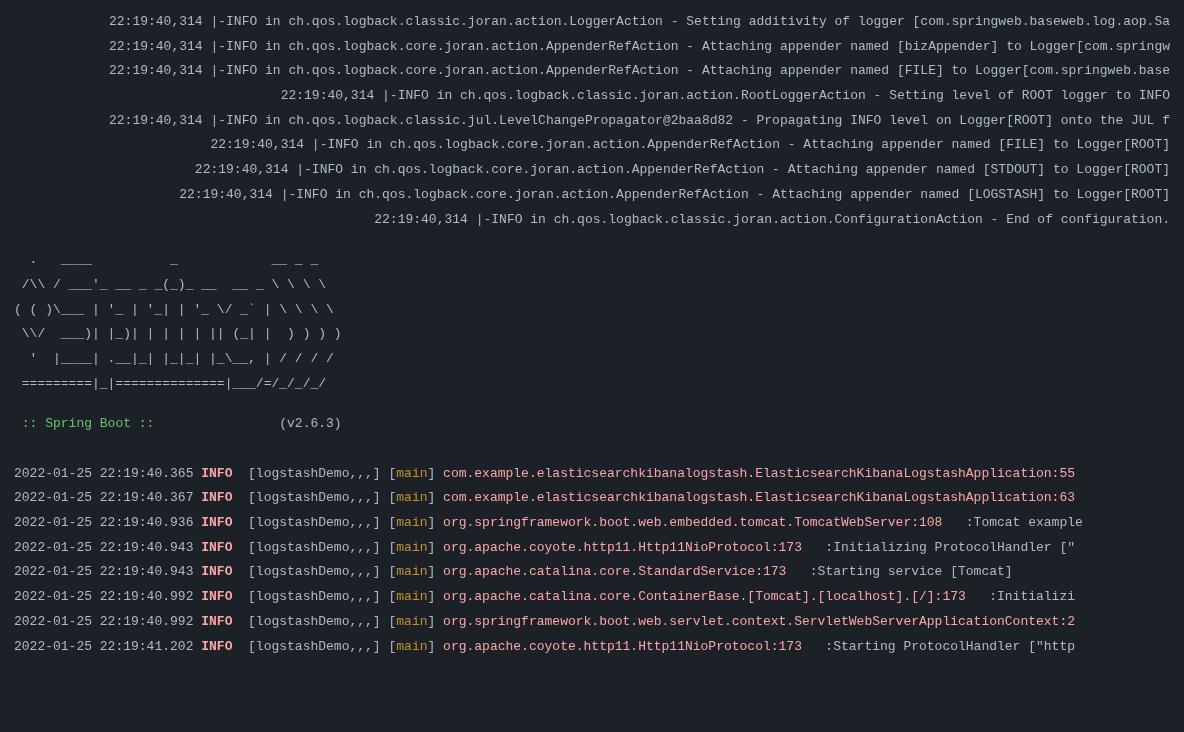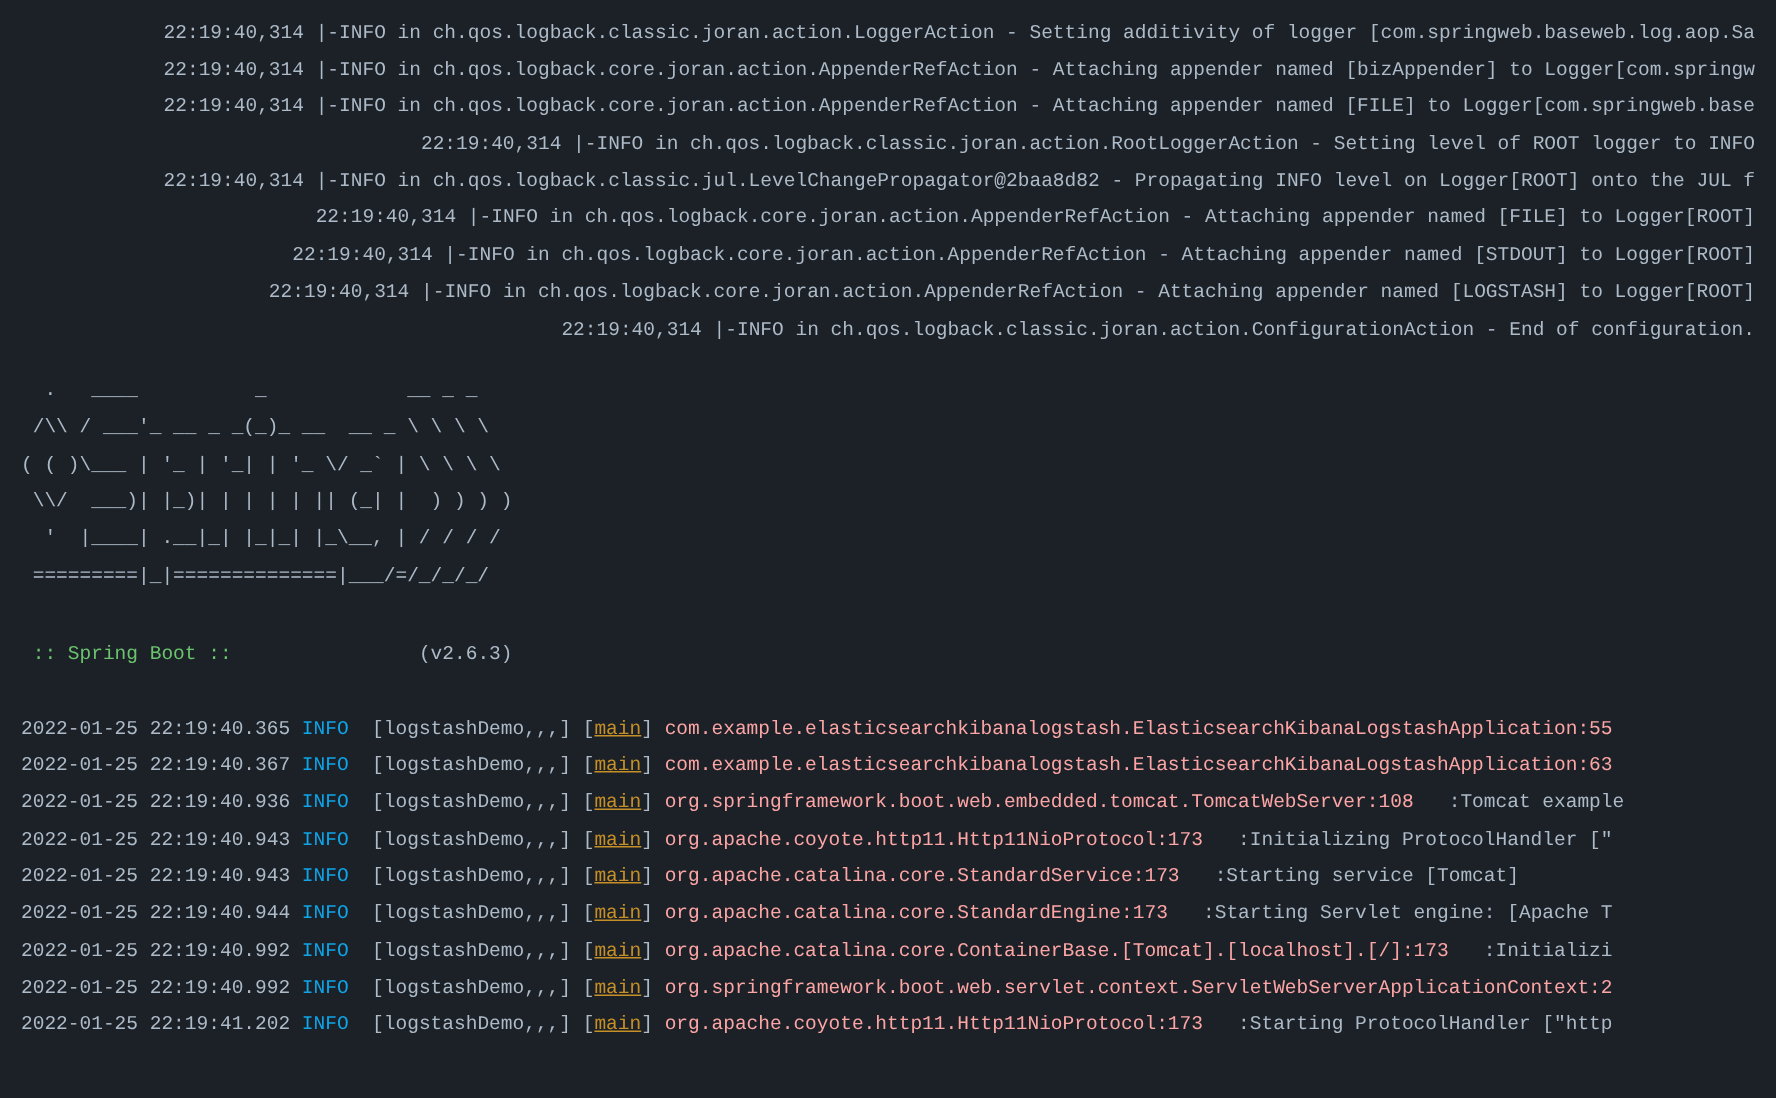--- a/index.html
+++ b/index.html
@@ -19,29 +19,28 @@
       width: 1184px;
       height: 732px;
     }
     .log-line {
       white-space: pre;
     }
     .banner {
       white-space: pre;
       color: #adbac7;
       margin-top: 16px;
-      margin-bottom: 28px;
+      margin-bottom: 16px;
     }
     .level-info {
-      color: #0ea5e9;
-      font-weight: normal;
+      color: #fca5a5;
+      font-weight: bold;
     }
     .thread {
       color: #c69026;
-      text-decoration: underline;
     }
     .logger {
       color: #fca5a5;
     }
     .normal {
       color: #adbac7;
       text-align: right;
     }
     .spring-boot-tag {
       color: #6bc46d;
@@ -74,18 +73,17 @@
  =========|_|==============|___/=/_/_/_/</div>
   <div class="log-line"><span class="spring-boot-tag"> :: Spring Boot :: </span><span class="normal">               (v2.6.3)</span></div>
   <div class="log-line">&nbsp;</div>
 
   <div id="colored-logs">
       <div class="colored-log"><span class="normal">2022-01-25 22:19:40.365 </span><span class="level-info">INFO </span><span class="normal"> [logstashDemo,,,] [</span><span class="thread">main</span><span class="normal">] </span><span class="logger">com.example.elasticsearchkibanalogstash.ElasticsearchKibanaLogstashApplication:55</span></div>
       <div class="colored-log"><span class="normal">2022-01-25 22:19:40.367 </span><span class="level-info">INFO </span><span class="normal"> [logstashDemo,,,] [</span><span class="thread">main</span><span class="normal">] </span><span class="logger">com.example.elasticsearchkibanalogstash.ElasticsearchKibanaLogstashApplication:63</span></div>
       <div class="colored-log"><span class="normal">2022-01-25 22:19:40.936 </span><span class="level-info">INFO </span><span class="normal"> [logstashDemo,,,] [</span><span class="thread">main</span><span class="normal">] </span><span class="logger">org.springframework.boot.web.embedded.tomcat.TomcatWebServer:108</span><span class="normal">   :Tomcat example</span></div>
       <div class="colored-log"><span class="normal">2022-01-25 22:19:40.943 </span><span class="level-info">INFO </span><span class="normal"> [logstashDemo,,,] [</span><span class="thread">main</span><span class="normal">] </span><span class="logger">org.apache.coyote.http11.Http11NioProtocol:173</span><span class="normal">   :Initializing ProtocolHandler ["</span></div>
       <div class="colored-log"><span class="normal">2022-01-25 22:19:40.943 </span><span class="level-info">INFO </span><span class="normal"> [logstashDemo,,,] [</span><span class="thread">main</span><span class="normal">] </span><span class="logger">org.apache.catalina.core.StandardService:173</span><span class="normal">   :Starting service [Tomcat]</span></div>
-      <div class="colored-log"><span class="normal">2022-01-25 22:19:40.944 </span><span class="level-info">INFO </span><span class="normal"> [logstashDemo,,,] [</span><span class="thread">main</span><span class="normal">] </span><span class="logger">org.apache.catalina.core.StandardEngine:173</span><span class="normal">   :Starting Servlet engine: [Apache T</span></div>
       <div class="colored-log"><span class="normal">2022-01-25 22:19:40.992 </span><span class="level-info">INFO </span><span class="normal"> [logstashDemo,,,] [</span><span class="thread">main</span><span class="normal">] </span><span class="logger">org.apache.catalina.core.ContainerBase.[Tomcat].[localhost].[/]:173</span><span class="normal">   :Initializi</span></div>
       <div class="colored-log"><span class="normal">2022-01-25 22:19:40.992 </span><span class="level-info">INFO </span><span class="normal"> [logstashDemo,,,] [</span><span class="thread">main</span><span class="normal">] </span><span class="logger">org.springframework.boot.web.servlet.context.ServletWebServerApplicationContext:2</span></div>
       <div class="colored-log"><span class="normal">2022-01-25 22:19:41.202 </span><span class="level-info">INFO </span><span class="normal"> [logstashDemo,,,] [</span><span class="thread">main</span><span class="normal">] </span><span class="logger">org.apache.coyote.http11.Http11NioProtocol:173</span><span class="normal">   :Starting ProtocolHandler ["http</span></div>
     </div>
 </div>
 
 </body></html>

